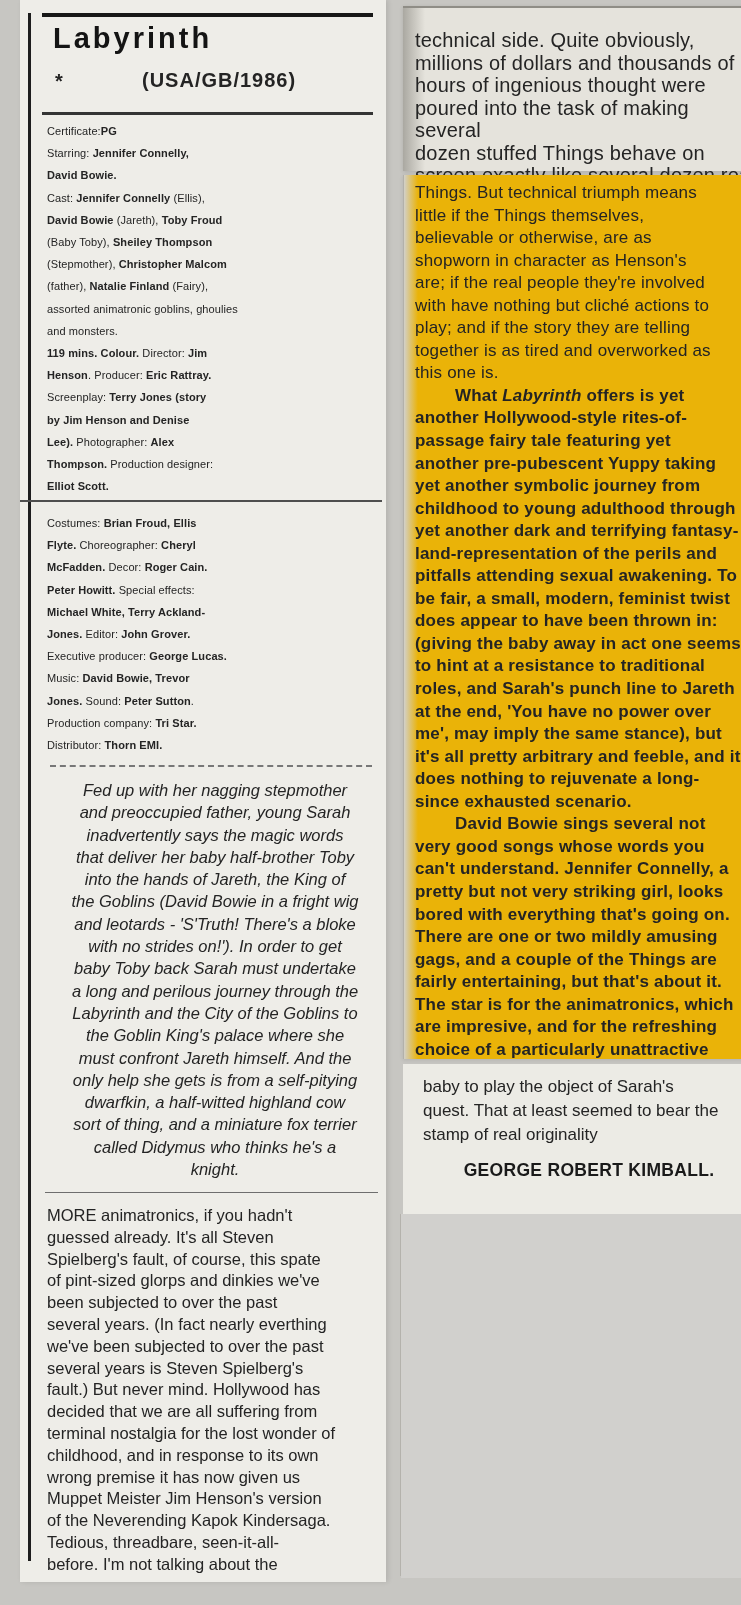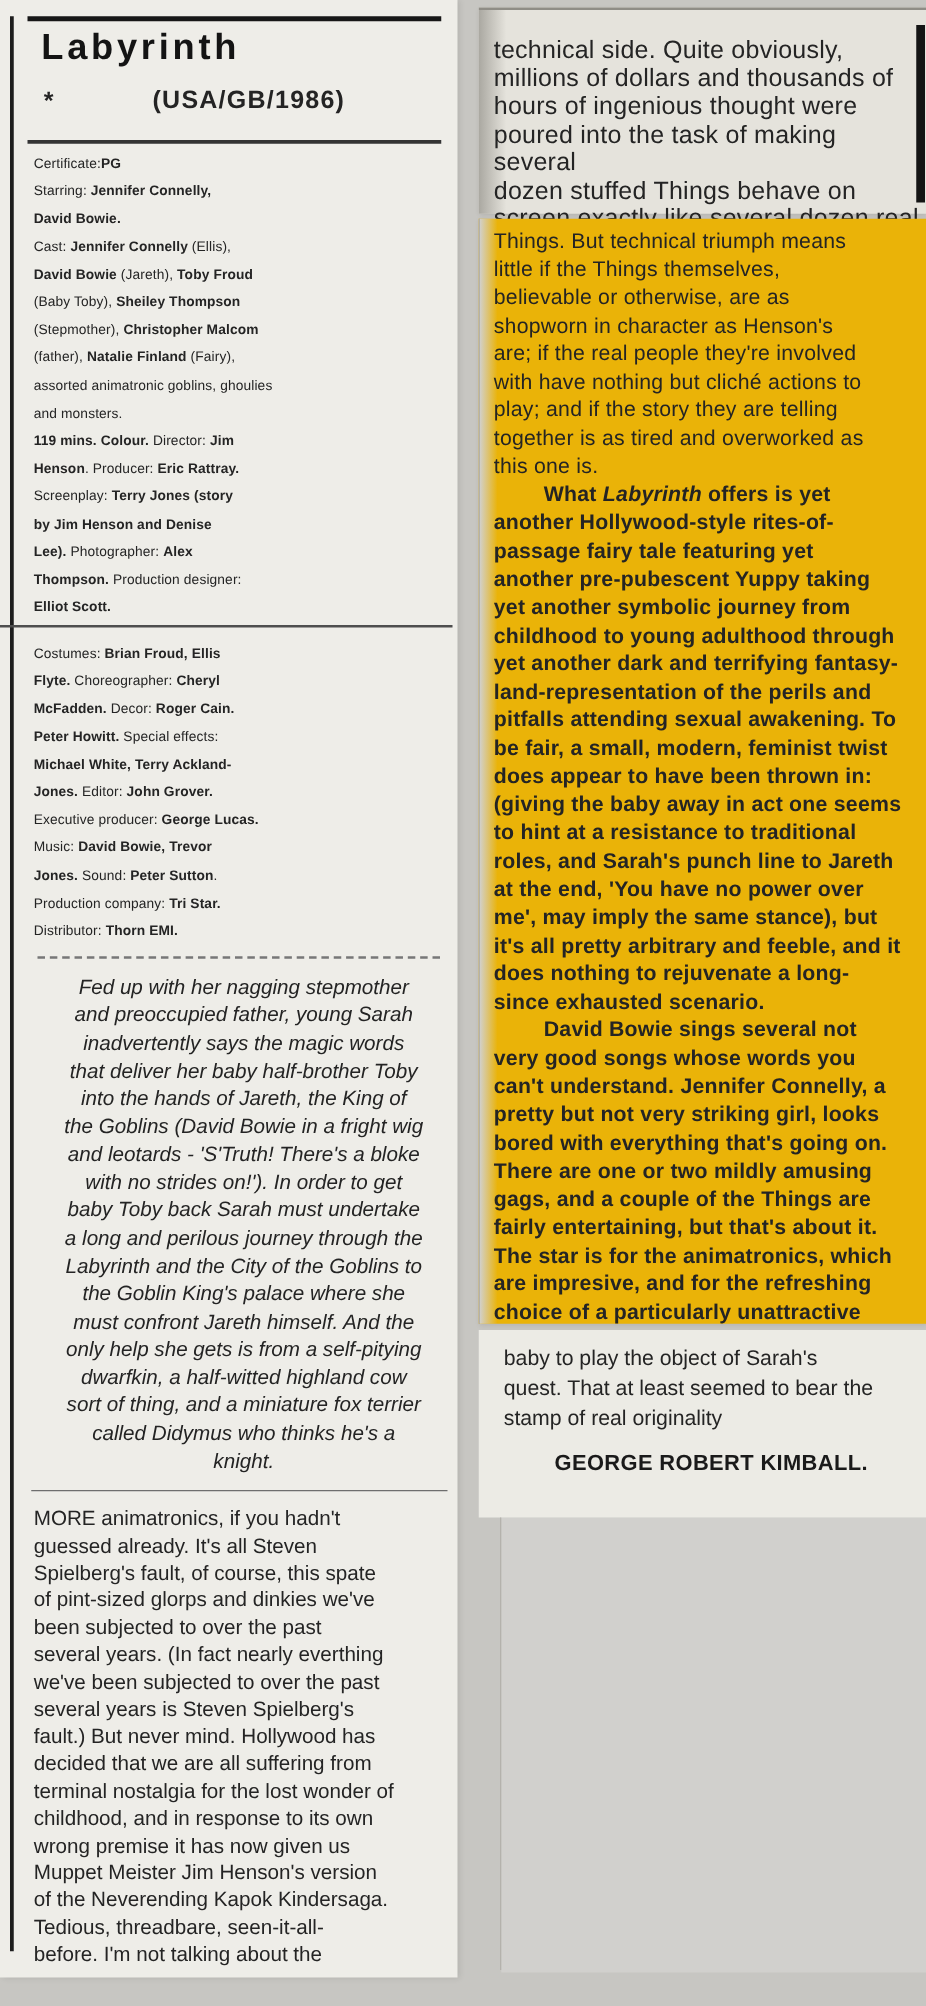--- a/index.html
+++ b/index.html
@@ -4,21 +4,21 @@
 <style>
   html,body{margin:0;padding:0;background:#b9b8b4;}
   .page{
     position:relative;
     width:741px;height:1605px;
     background:#c7c6c2;
     font-family:"Liberation Sans", sans-serif;
     color:#242424;
     overflow:hidden;
   }
-  .clip{position:absolute;background:#edece6;}
+  .clip{position:absolute;background:#edece6;margin-left:20px;}
   p{margin:0;}
   .b{font-weight:bold;}
   .i{font-style:italic;}
 
   
   .left-clip{left:0;top:0;width:366px;height:1582px;background:#eeede8;
     box-shadow:2px 0 5px rgba(0,0,0,.10);}
   .vrule{position:absolute;left:8px;top:13px;width:3px;height:1548px;background:#1d1d1d;}
   .hrule{position:absolute;background:#222;}
   .rule-top{left:22px;top:13px;width:331px;height:4px;background:#171717;}

